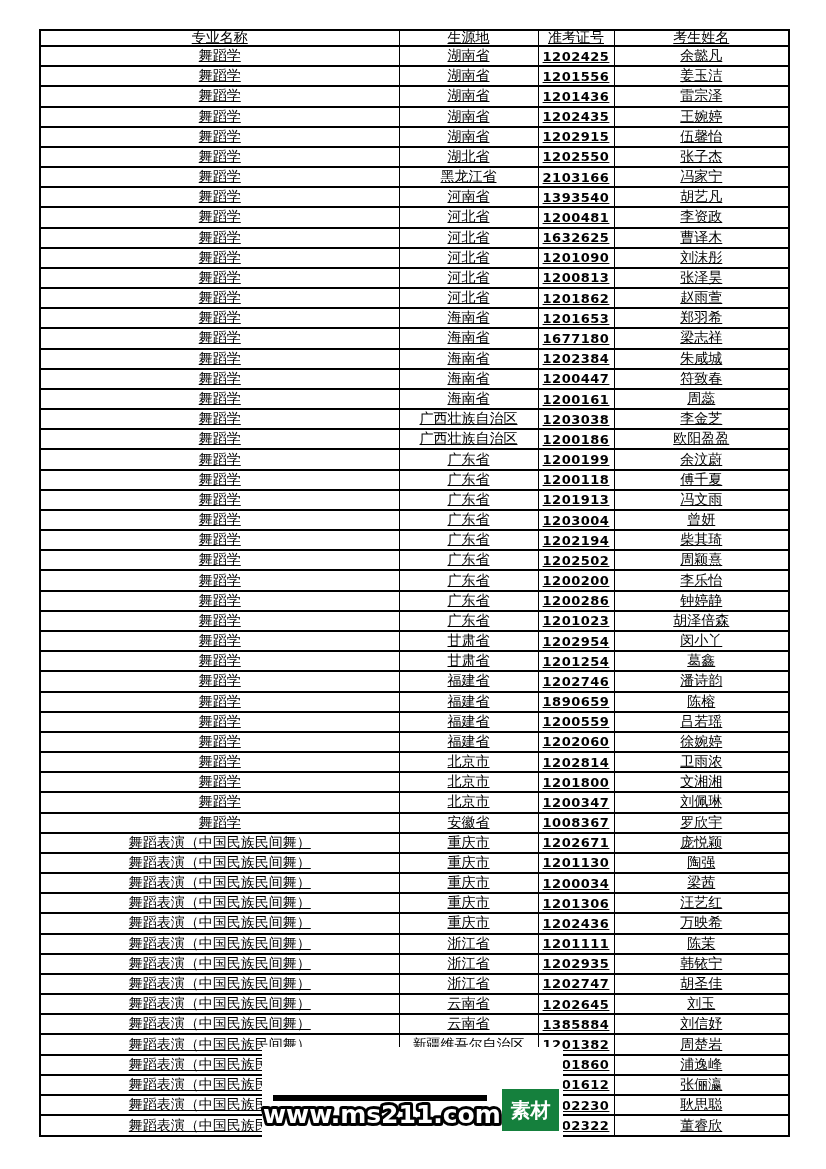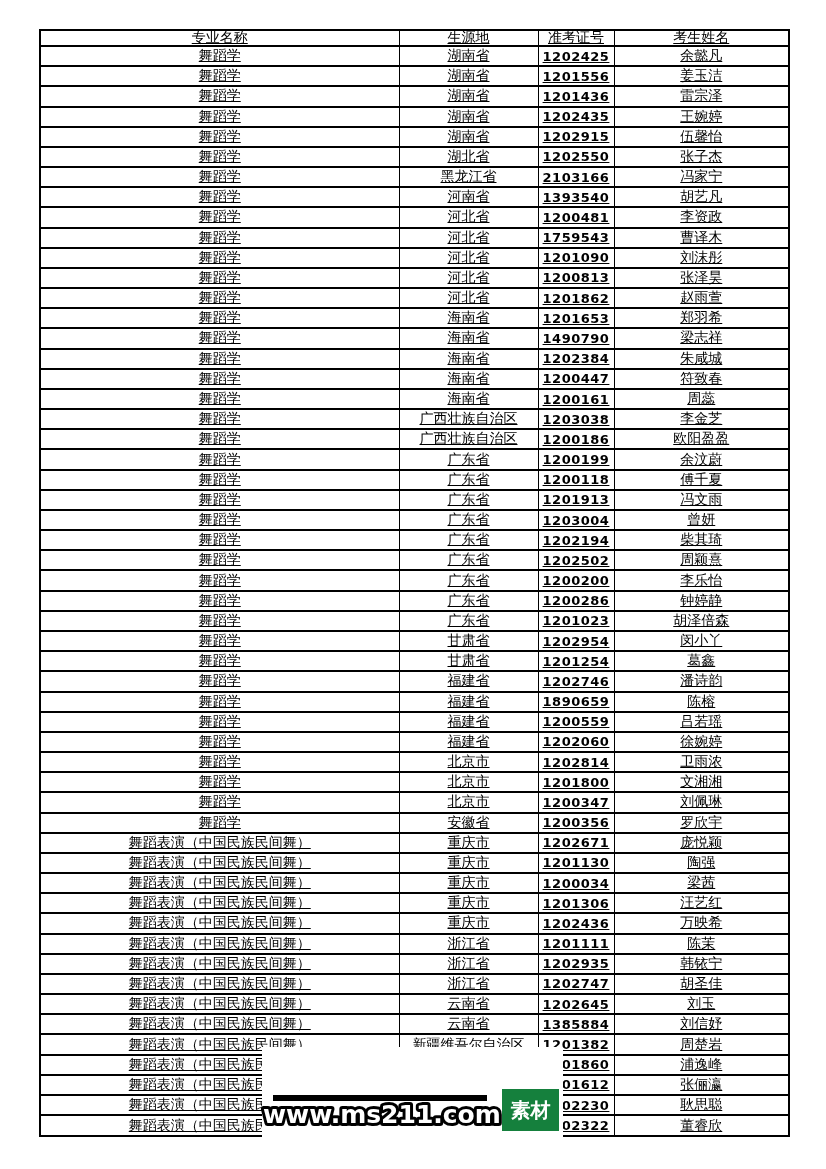--- a/index.html
+++ b/index.html
@@ -141,21 +141,21 @@
       </tr>
       <tr>
         <td>舞蹈学</td>
         <td>河北省</td>
         <td class="num">1200481</td>
         <td>李资政</td>
       </tr>
       <tr>
         <td>舞蹈学</td>
         <td>河北省</td>
-        <td class="num">1759543</td>
+        <td class="num">1632625</td>
         <td>曹译木</td>
       </tr>
       <tr>
         <td>舞蹈学</td>
         <td>河北省</td>
         <td class="num">1201090</td>
         <td>刘沫彤</td>
       </tr>
       <tr>
         <td>舞蹈学</td>
@@ -171,21 +171,21 @@
       </tr>
       <tr>
         <td>舞蹈学</td>
         <td>海南省</td>
         <td class="num">1201653</td>
         <td>郑羽希</td>
       </tr>
       <tr>
         <td>舞蹈学</td>
         <td>海南省</td>
-        <td class="num">1490790</td>
+        <td class="num">1677180</td>
         <td>梁志祥</td>
       </tr>
       <tr>
         <td>舞蹈学</td>
         <td>海南省</td>
         <td class="num">1202384</td>
         <td>朱咸城</td>
       </tr>
       <tr>
         <td>舞蹈学</td>
@@ -315,21 +315,21 @@
       </tr>
       <tr>
         <td>舞蹈学</td>
         <td>北京市</td>
         <td class="num">1200347</td>
         <td>刘佩琳</td>
       </tr>
       <tr>
         <td>舞蹈学</td>
         <td>安徽省</td>
-        <td class="num">1200356</td>
+        <td class="num">1008367</td>
         <td>罗欣宇</td>
       </tr>
       <tr>
         <td>舞蹈表演（中国民族民间舞）</td>
         <td>重庆市</td>
         <td class="num">1202671</td>
         <td>庞悦颖</td>
       </tr>
       <tr>
         <td>舞蹈表演（中国民族民间舞）</td>

